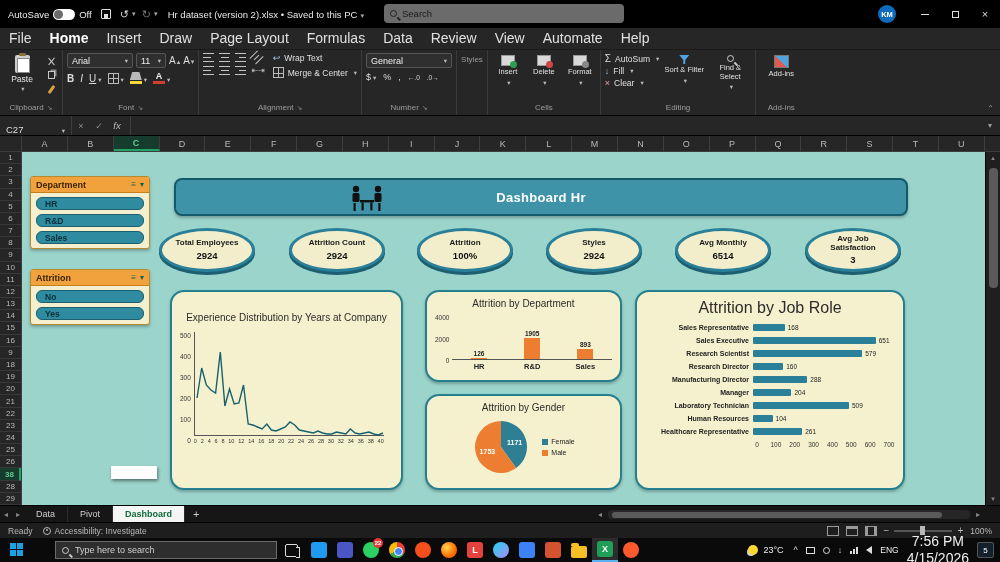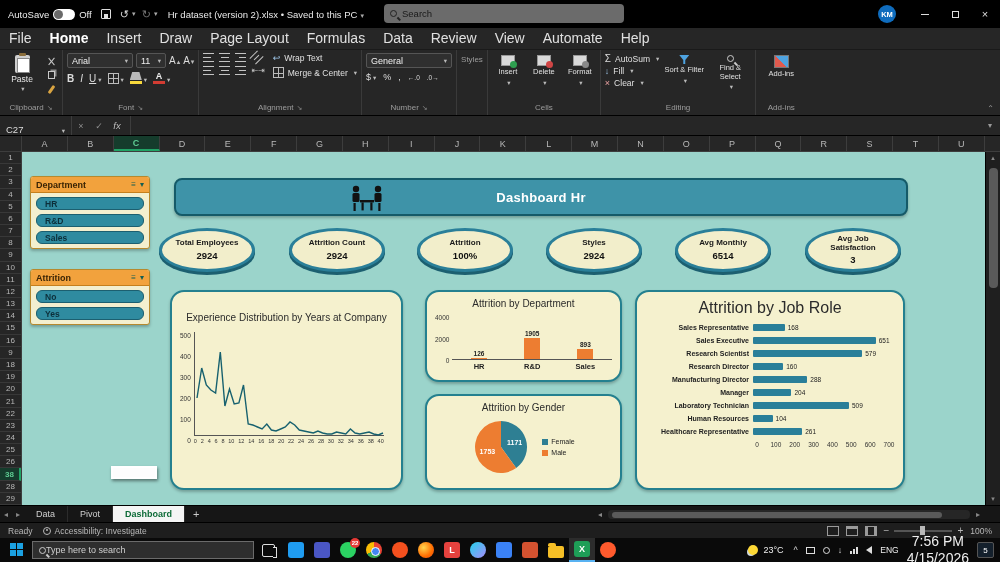--- a/index.html
+++ b/index.html
@@ -191,21 +191,21 @@
   .vw2 { border-top-width:3px; } .vw3 { border-left-width:3px; border-right-width:3px; }
   .zoomer { display:flex; align-items:center; gap:5px; }
   .z-track { width:58px; height:2px; background:#555; position:relative; }
   .z-thumb { position:absolute; left:26px; top:-3.5px; width:5px; height:9px; background:#b8b8b8; }
   .zsym { font-size:10px; color:#b8b8b8; }
 
   
   .taskbar { height:24px; background:#0a0a0a; display:flex; align-items:center; color:#ddd; position:relative; }
   .winlogo { width:14px; height:14px; display:grid; grid-template-columns:6px 6px; grid-template-rows:6px 6px; gap:1px; margin:0 8px 0 10px; }
   .winlogo div { background:#1ba1e2; }
-  .tb2-search { width:222px; height:18px; background:#2e2e2e; border:1px solid #6b6b6b; display:flex; align-items:center; padding:0 6px; }
+  .tb2-search { width:222px; height:18px; background:#2e2e2e; border:1px solid #6b6b6b; display:flex; align-items:center; gap:6px; padding:0 6px;margin-left:23px; }
   .tb2-search input { background:transparent; border:none; outline:none; color:#cfcfcf; font-size:9px; width:100%; font-family:"Liberation Sans",sans-serif; }
   .tb2-search input::placeholder { color:#cfcfcf; }
   .taskview { width:13px; height:13px; border:1.3px solid #ddd; border-radius:2px; margin:0 8px; position:relative; }
   .taskview::after { content:""; position:absolute; right:-3px; top:2px; width:3px; height:9px; background:#0a0a0a; border:1.3px solid #ddd; border-left:none; }
   .apps { display:flex; align-items:center; }
   .app-slot { width:26px; height:24px; display:flex; align-items:center; justify-content:center; position:relative; }
   .app-slot.active { background:rgba(255,255,255,.14); border-bottom:2px solid #58b2f2; }
   .app-ic { width:16px; height:16px; display:flex; align-items:center; justify-content:center; color:#fff; font-size:9px; font-weight:bold; }
   .app-ic.sq { border-radius:3px; } .app-ic.circ { border-radius:50%; }
   .app-ic.chrome { border-radius:50%; background:conic-gradient(#ea4335 0 120deg,#34a853 120deg 240deg,#fbbc05 240deg 360deg); position:relative; }

